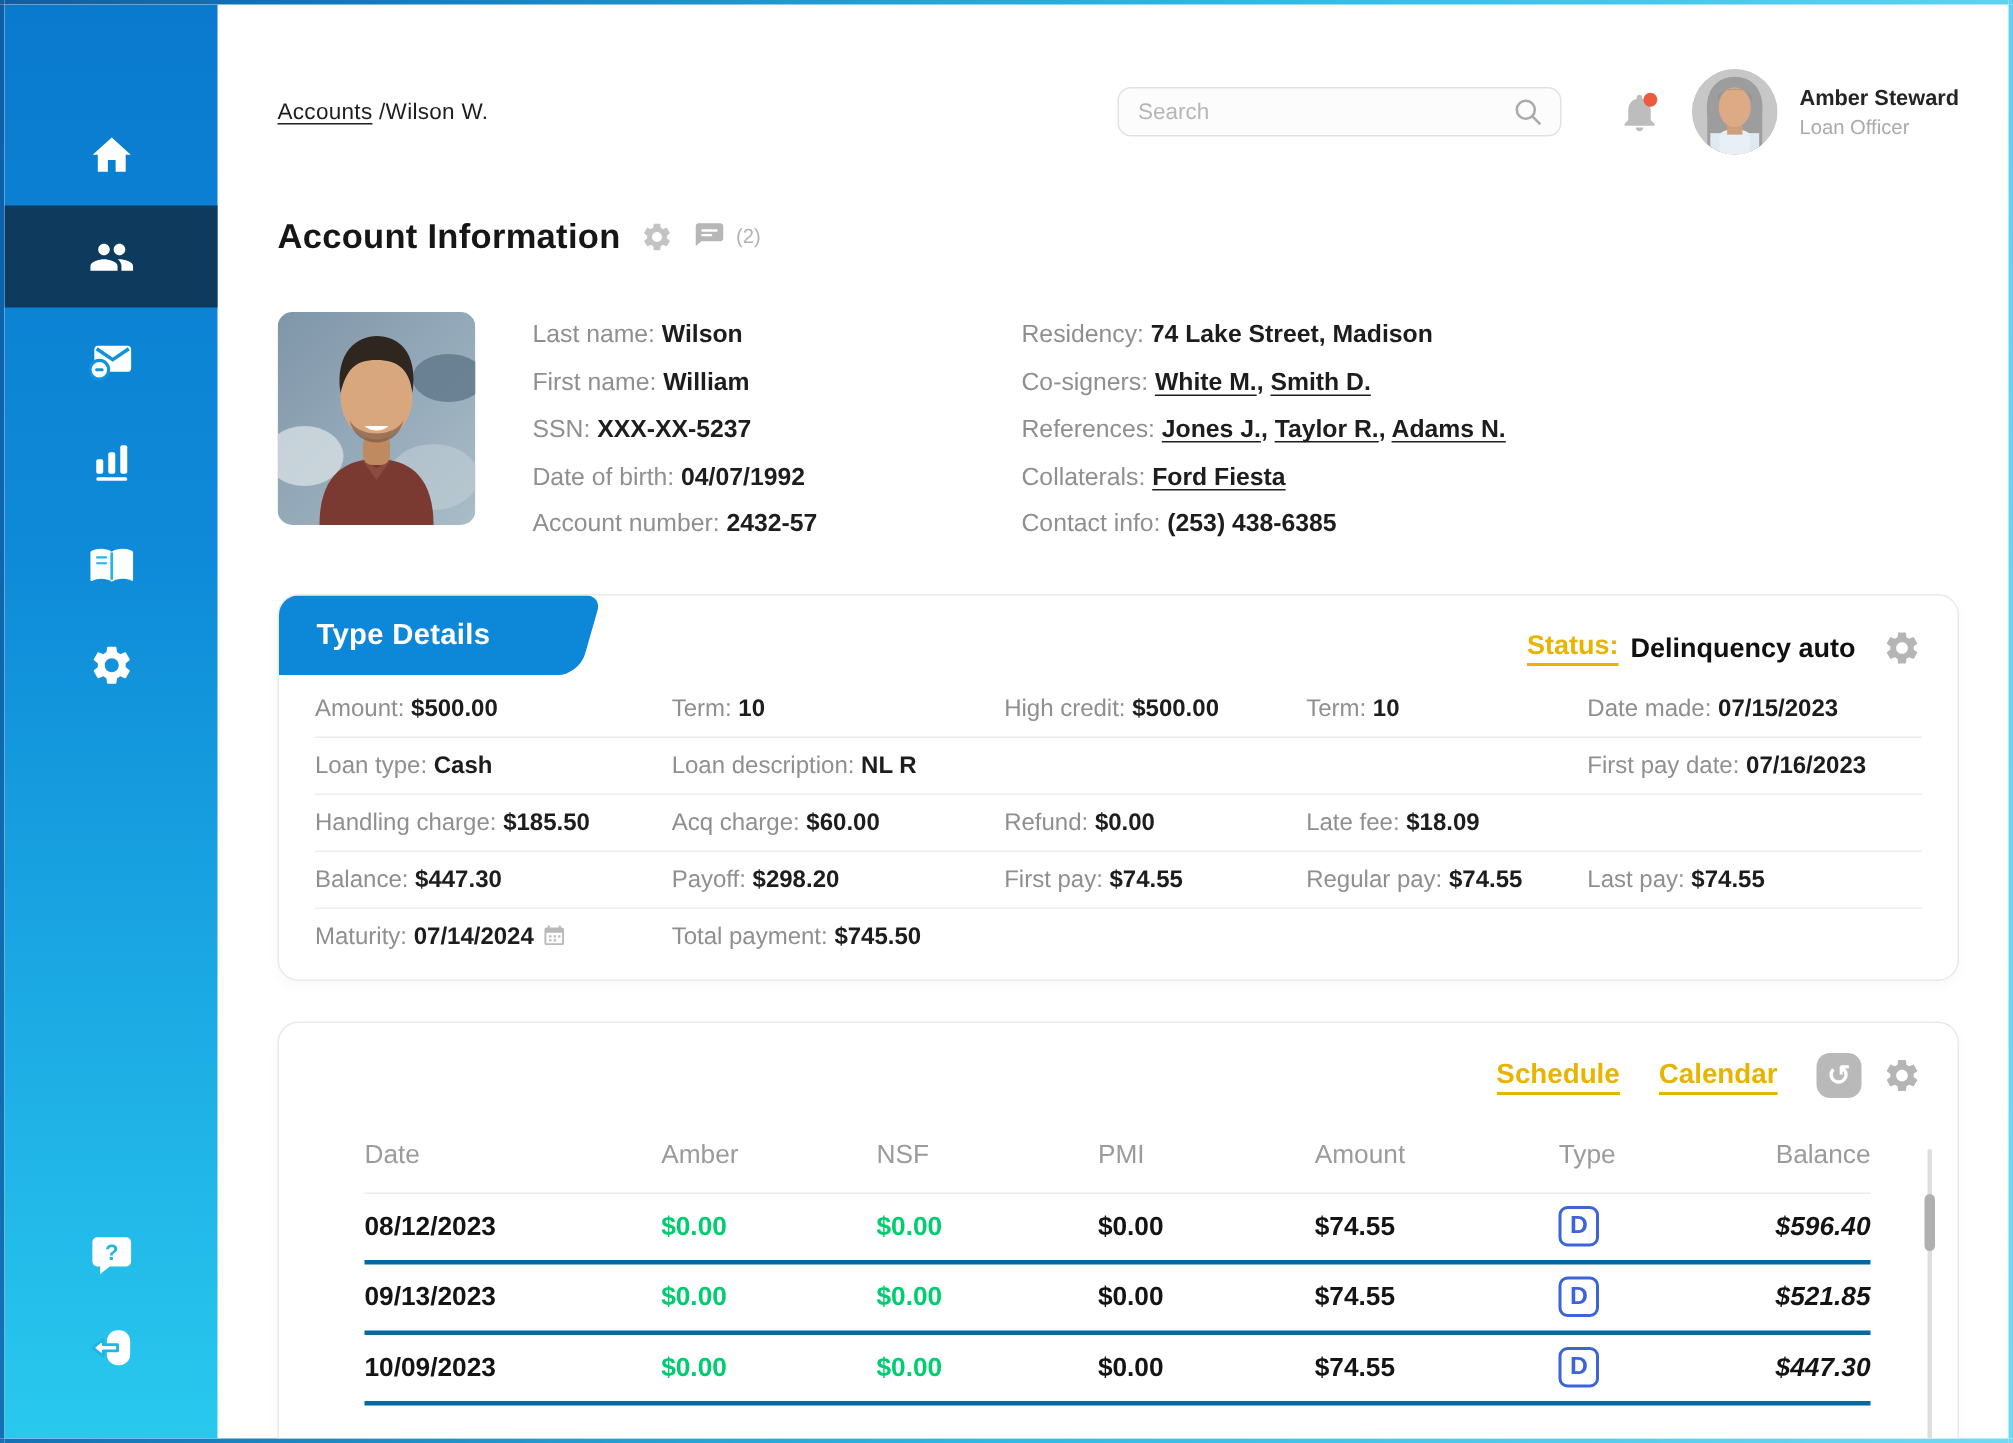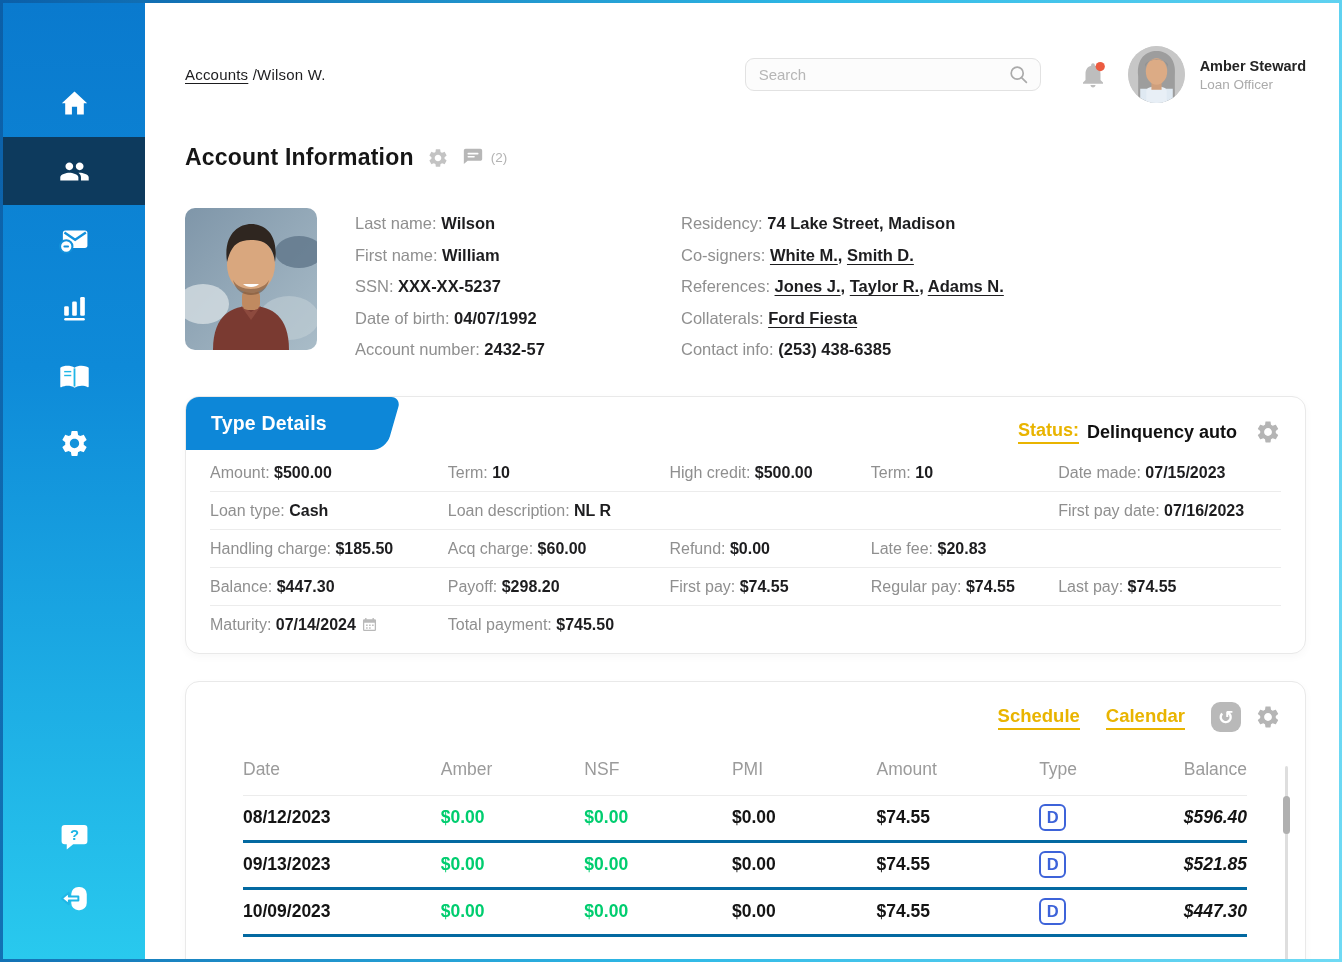--- a/index.html
+++ b/index.html
@@ -294,21 +294,21 @@
           <div class="loan-cell"><span class="f-label">Loan type: </span><span class="f-value">Cash</span></div>
           <div class="loan-cell"><span class="f-label">Loan description: </span><span class="f-value">NL R</span></div>
           <div class="loan-cell"></div>
           <div class="loan-cell"></div>
           <div class="loan-cell"><span class="f-label">First pay date: </span><span class="f-value">07/16/2023</span></div>
         </div>
         <div class="loan-row">
           <div class="loan-cell"><span class="f-label">Handling charge: </span><span class="f-value">$185.50</span></div>
           <div class="loan-cell"><span class="f-label">Acq charge: </span><span class="f-value">$60.00</span></div>
           <div class="loan-cell"><span class="f-label">Refund: </span><span class="f-value">$0.00</span></div>
-          <div class="loan-cell"><span class="f-label">Late fee: </span><span class="f-value">$20.83</span></div>
+          <div class="loan-cell"><span class="f-label">Late fee: </span><span class="f-value">$18.09</span></div>
           <div class="loan-cell"></div>
         </div>
         <div class="loan-row">
           <div class="loan-cell"><span class="f-label">Balance: </span><span class="f-value">$447.30</span></div>
           <div class="loan-cell"><span class="f-label">Payoff: </span><span class="f-value">$298.20</span></div>
           <div class="loan-cell"><span class="f-label">First pay: </span><span class="f-value">$74.55</span></div>
           <div class="loan-cell"><span class="f-label">Regular pay: </span><span class="f-value">$74.55</span></div>
           <div class="loan-cell"><span class="f-label">Last pay: </span><span class="f-value">$74.55</span></div>
         </div>
         <div class="loan-row">

